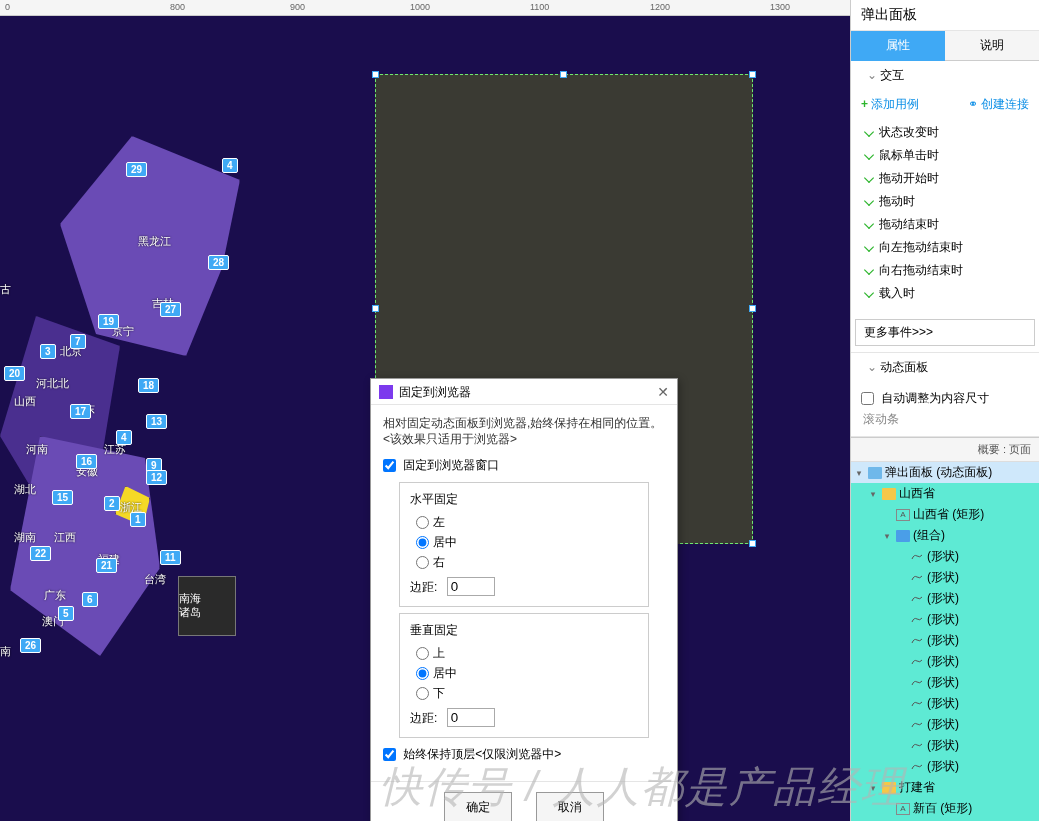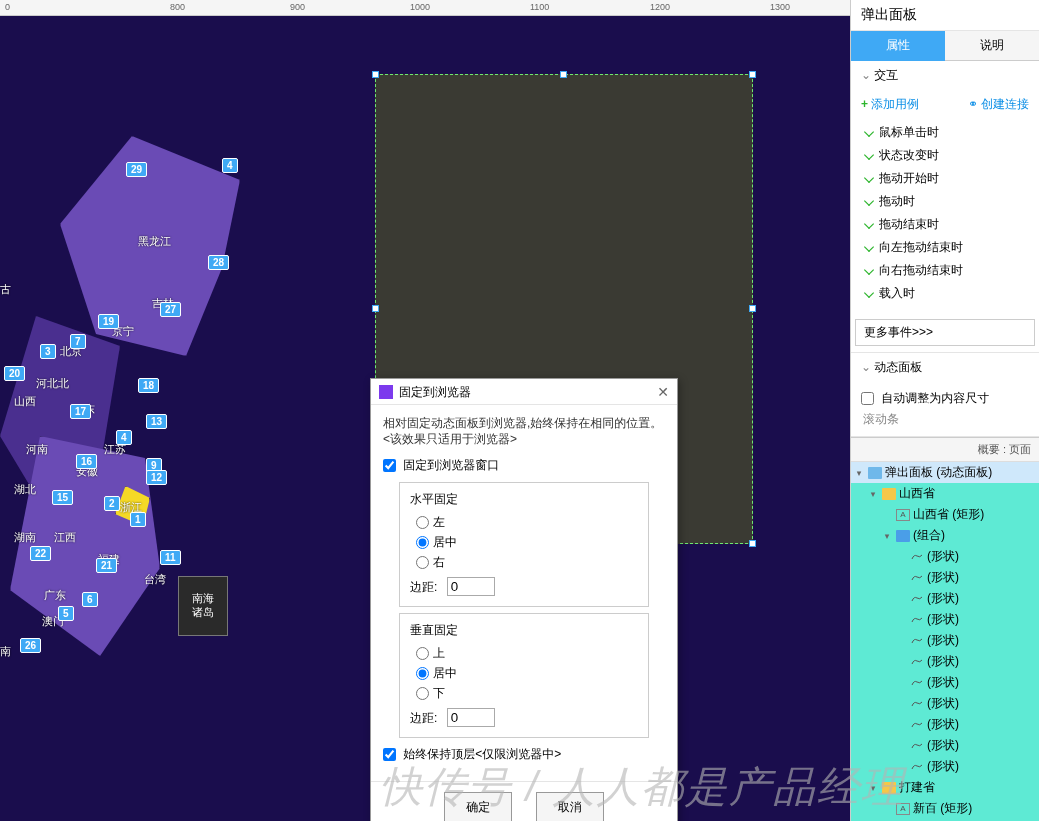--- a/index.html
+++ b/index.html
@@ -20,21 +20,21 @@
 .map-marker { position: absolute; background: #3fa9f5; color: #fff; font-size: 10px; font-weight: bold; padding: 1px 4px; border: 1px solid #fff; border-radius: 2px; min-width: 14px; text-align: center; }
 
 
 .prov { position: absolute; background: #5b3d9c; border: 1px solid #3a2670; }
 .prov.p1 { top: 120px; left: 60px; width: 180px; height: 220px; background: #6a4bb5; clip-path: polygon(40% 0, 100% 20%, 90% 60%, 70% 100%, 20% 90%, 0 40%); }
 .prov.p2 { top: 300px; left: 0; width: 120px; height: 200px; background: #4a2f8f; clip-path: polygon(30% 0, 100% 15%, 85% 70%, 40% 100%, 0 60%); }
 .prov.p3 { top: 420px; left: 10px; width: 150px; height: 220px; background: #6a4bb5; clip-path: polygon(20% 0, 90% 10%, 100% 60%, 60% 100%, 0 70%); }
 .prov.zj { top: 470px; left: 115px; width: 35px; height: 40px; background: #f5d926; clip-path: polygon(30% 0, 100% 30%, 80% 100%, 0 70%); }
 
 
-.nanhai { position: absolute; top: 560px; left: 178px; width: 50px; height: 60px; border: 1px solid #777; background: #2a2a2a; color: #fff; font-size: 11px; text-align: center; padding-top: 14px; line-height: 14px; }
+.nanhai { position: absolute; top: 560px; left: 178px; width: 58px; height: 60px; border: 1px solid #777; background: #2a2a2a; color: #fff; font-size: 11px; padding-top: 14px; line-height: 14px; }
 
 
 .selection { position: absolute; top: 58px; left: 375px; width: 378px; height: 470px; border: 1px dashed #6fe86f; background: #3a3a33; }
 .handle { position: absolute; width: 7px; height: 7px; background: #fff; border: 1px solid #3fa9f5; }
 .h-tl { top: -4px; left: -4px; } .h-tm { top: -4px; left: 50%; margin-left: -4px; } .h-tr { top: -4px; right: -4px; }
 .h-ml { top: 50%; left: -4px; margin-top: -4px; } .h-mr { top: 50%; right: -4px; margin-top: -4px; }
 .h-bl { bottom: -4px; left: -4px; } .h-bm { bottom: -4px; left: 50%; margin-left: -4px; } .h-br { bottom: -4px; right: -4px; }
 
 
 .dialog { position: absolute; top: 378px; left: 370px; width: 308px; background: #fff; border: 1px solid #999; box-shadow: 2px 2px 8px rgba(0,0,0,0.3); font-size: 12px; }
@@ -54,21 +54,21 @@
 .dialog-btns { text-align: center; padding: 10px 0 12px; border-top: 1px solid #e5e5e5; }
 .dialog-btns button { width: 68px; height: 31px; margin: 0 10px; background: #f5f5f5; border: 1px solid #999; font-size: 12px; cursor: pointer; }
 
 
 .rpanel { position: absolute; top: 0; right: 0; width: 189px; bottom: 0; background: #fff; border-left: 1px solid #ccc; font-size: 12px; display: flex; flex-direction: column; }
 .rpanel-title { font-size: 14px; padding: 6px 10px; border-bottom: 1px solid #e5e5e5; }
 .tabs { display: flex; }
 .tabs .tab { flex: 1; text-align: center; padding: 6px 0; background: #f5f5f5; border-bottom: 1px solid #ccc; cursor: pointer; }
 .tabs .tab.active { background: #3fa9f5; color: #fff; border-bottom: none; }
 .section { border-bottom: 1px solid #e5e5e5; }
-.section-head { padding: 6px 10px; cursor: pointer; }
+.section-head { padding: 6px 16px; cursor: pointer; }
 .section-head .chev { display: inline-block; width: 10px; color: #888; }
 .section-body { padding: 4px 10px 8px; }
 .link-row { display: flex; justify-content: space-between; padding: 2px 0 8px; }
 .link-row a { color: #0b8ee6; text-decoration: none; cursor: pointer; }
 .link-row .plus { color: #2db52d; margin-right: 3px; font-weight: bold; }
 .link-row .chain { color: #0b8ee6; margin-right: 3px; }
 .event-list .ev { padding: 3px 0 3px 18px; cursor: pointer; position: relative; }
 .event-list .ev::before { content: ""; position: absolute; left: 2px; top: 5px; width: 10px; height: 10px; border-left: 2px solid #2db52d; border-bottom: 2px solid #2db52d; transform: rotate(-45deg) scale(0.6); }
 .more-events { border: 1px solid #ccc; margin: 6px 4px; padding: 4px 8px; cursor: pointer; }
 .dyn-opt { padding: 4px 0; }
@@ -236,22 +236,22 @@
     <div class="section-head">
       <span class="chev">⌄</span>
       <span>交互</span>
     </div>
     <div class="section-body">
       <div class="link-row">
         <a><span class="plus">+</span><span>添加用例</span></a>
         <a><span class="chain">⚭</span><span>创建连接</span></a>
       </div>
       <div class="event-list">
+        <div class="ev">状态改变时</div>
         <div class="ev">鼠标单击时</div>
-        <div class="ev">状态改变时</div>
         <div class="ev">拖动开始时</div>
         <div class="ev">拖动时</div>
         <div class="ev">拖动结束时</div>
         <div class="ev">向左拖动结束时</div>
         <div class="ev">向右拖动结束时</div>
         <div class="ev">载入时</div>
       </div>
     </div>
     <div class="more-events">更多事件&gt;&gt;&gt;</div>
   </div>

